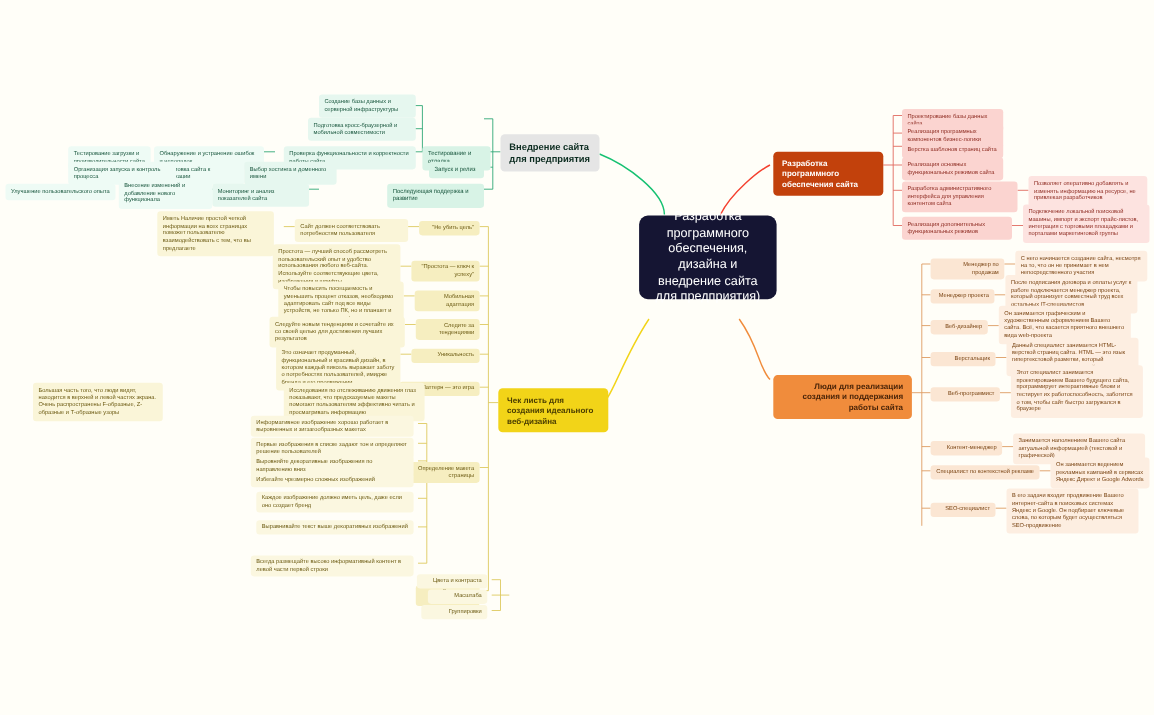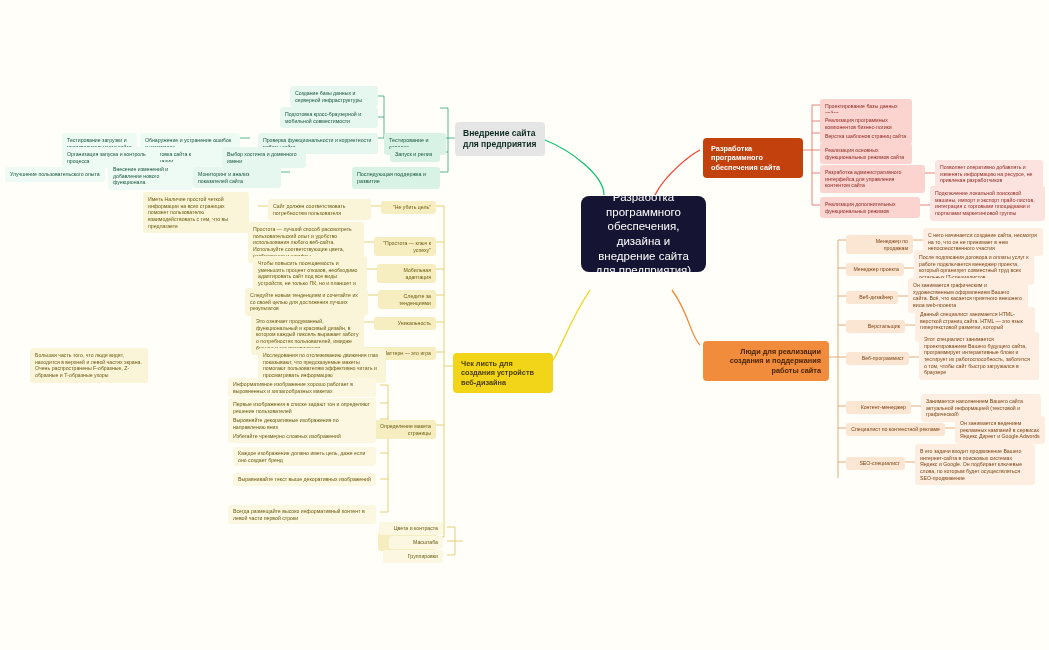--- a/index.html
+++ b/index.html
@@ -160,21 +160,21 @@
 
   <div class="node o2" style="left:923px;top:228px;width:120px;">С него начинается создание сайта, несмотря на то, что он не принимает в нем непосредственного участия</div>
   <div class="node o2" style="left:914px;top:250px;width:120px;">После подписания договора и оплаты услуг к работе подключается менеджер проекта, который организует совместный труд всех остальных IT-специалистов</div>
   <div class="node o2" style="left:908px;top:278px;width:120px;">Он занимается графическим и художественным оформлением Вашего сайта. Всё, что касается приятного внешнего вида web-проекта</div>
   <div class="node o2" style="left:915px;top:307px;width:120px;">Данный специалист занимается HTML-версткой страниц сайта. HTML — это язык гипертекстовой разметки, который используется при создании сайта</div>
   <div class="node o2" style="left:919px;top:332px;width:120px;">Этот специалист занимается проектированием Вашего будущего сайта, программирует интерактивные блоки и тестирует их работоспособность, заботится о том, чтобы сайт быстро загружался в браузере</div>
   <div class="node o2" style="left:921px;top:394px;width:120px;">Занимается наполнением Вашего сайта актуальной информацией (текстовой и графической)</div>
   <div class="node o2" style="left:955px;top:416px;width:90px;">Он занимается ведением рекламных кампаний в сервисах Яндекс Директ и Google Adwords</div>
   <div class="node o2" style="left:915px;top:444px;width:120px;">В его задачи входит продвижение Вашего интернет-сайта в поисковых системах Яндекс и Google. Он подбирает ключевые слова, по которым будет осуществляться SEO-продвижение</div>
 
-  <div class="node y-main" style="left:453px;top:353px;width:100px;">Чек листь для создания устройств веб-дизайна</div>
+  <div class="node y-main" style="left:453px;top:353px;width:100px;">Чек листь для создания идеального веб-дизайна</div>
 
   <div class="node y1 rt" style="left:381px;top:201px;width:55px;">"Не убить цель"</div>
   <div class="node y1 rt" style="left:374px;top:237px;width:62px;">"Простота — ключ к успеху"</div>
   <div class="node y1 rt" style="left:377px;top:264px;width:59px;">Мобильная адаптация</div>
   <div class="node y1 rt" style="left:378px;top:290px;width:58px;">Следите за тенденциями</div>
   <div class="node y1 rt" style="left:374px;top:317px;width:62px;">Уникальность</div>
   <div class="node y1 rt" style="left:363px;top:347px;width:73px;">Паттерн — это игра</div>
   <div class="node y1 rt" style="left:355px;top:420px;width:81px;">Определение макета страницы</div>
   <div class="node y1 rt" style="left:378px;top:532px;width:58px;">Визуальная иерархия</div>
 

